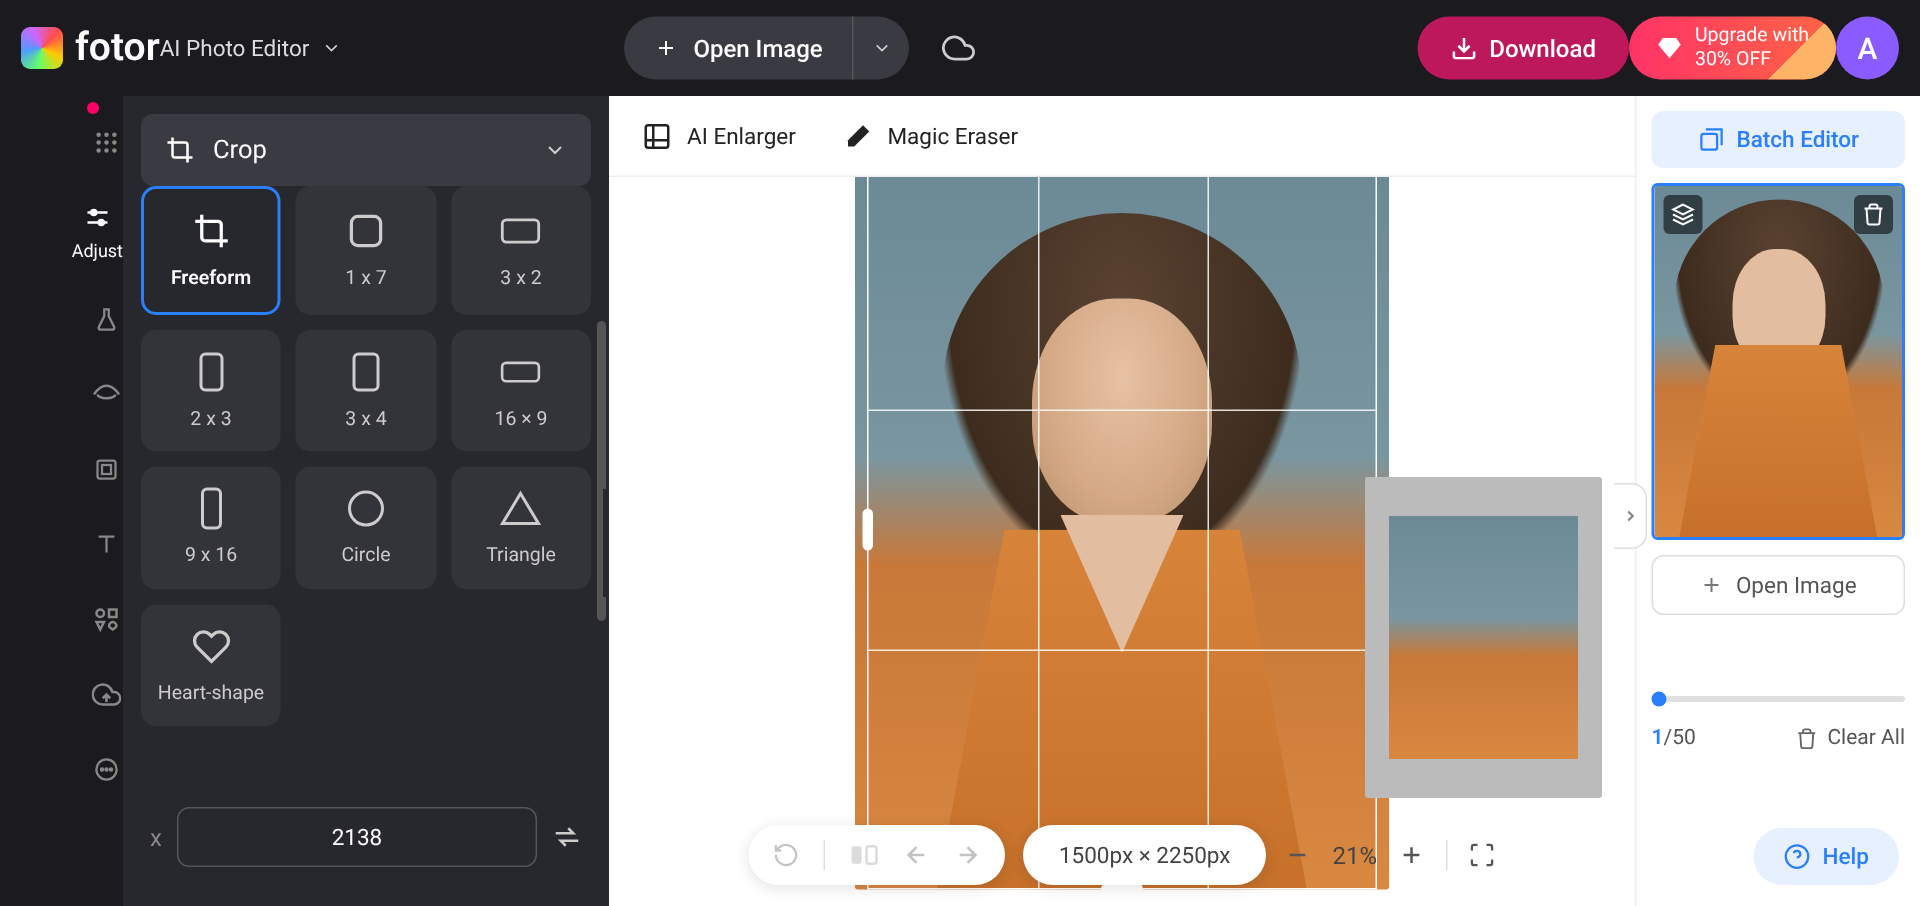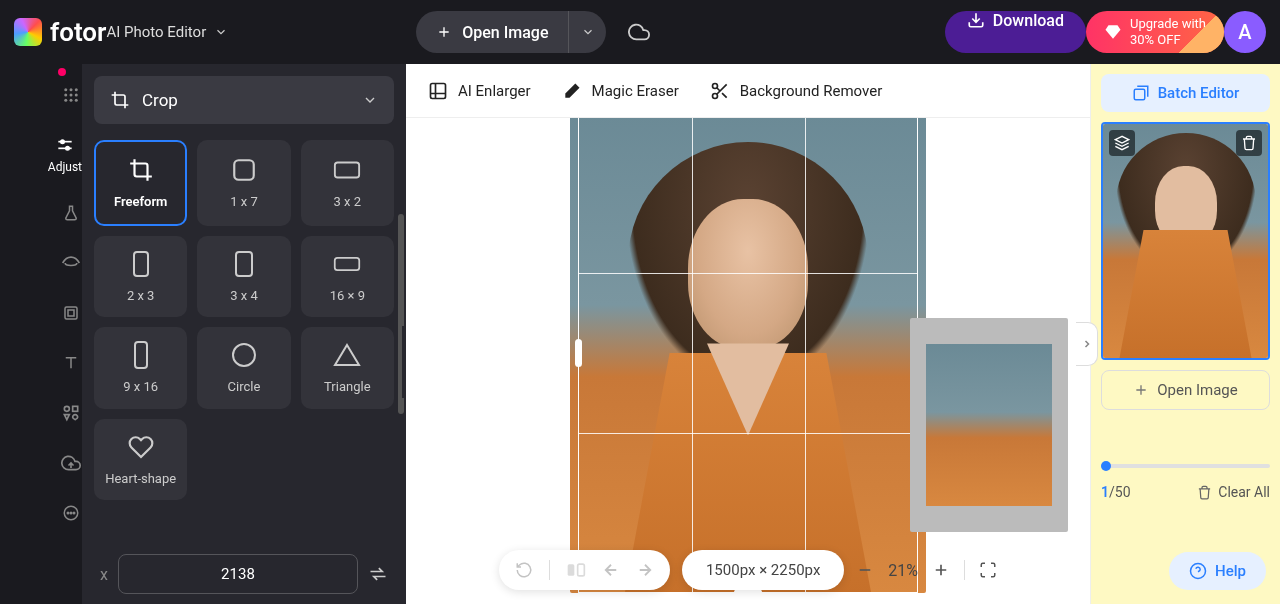--- a/index.html
+++ b/index.html
@@ -6,32 +6,32 @@
 body{width:1280px;height:604px;background:#1a1a1f;color:#fff;overflow:hidden;position:relative}
 .topbar{height:64px;background:#1a1a1f;display:flex;align-items:center;padding:0 14px;}
 .logo{display:flex;align-items:center;gap:8px;font-size:26px;font-weight:600}
 .logo-icon{width:28px;height:28px;border-radius:6px;background:conic-gradient(from 45deg,#ff4d4d,#ffcc00,#66ff66,#4d9dff,#cc66ff,#ff4d4d)}
 .menu-item{display:flex;align-items:center;gap:8px;color:#ddd;cursor:pointer;font-size:15px}
 .open-image-wrap{display:flex;align-items:center;background:#3a3a42;border-radius:22px;height:42px;margin-left:188px}
 .open-image-btn{display:flex;align-items:center;gap:10px;padding:0 20px;font-size:16px;font-weight:500;cursor:pointer}
 .open-image-split{width:38px;height:100%;display:flex;align-items:center;justify-content:center;border-left:1px solid #55555a;cursor:pointer}
 .cloud-icon{margin-left:22px;cursor:pointer}
 .spacer{flex:1}
-.download-btn{background:#4c1d95;border-radius:22px;height:42px;display:flex;align-items:flex-start;gap:8px;padding:0 22px;font-size:16px;font-weight:500;cursor:pointer}
+.download-btn{background:#be185d;border-radius:22px;height:42px;display:flex;align-items:center;gap:8px;padding:0 22px;font-size:16px;font-weight:500;cursor:pointer}
 .upgrade-btn{background:linear-gradient(90deg,#ff3366,#ff6644);border-radius:22px;height:42px;display:flex;align-items:center;gap:8px;padding:0 18px;font-size:13px;line-height:1.2;cursor:pointer;position:relative;overflow:hidden}
 .upgrade-btn .mountains{position:absolute;right:0;bottom:0;width:48px;height:42px;background:linear-gradient(135deg,transparent 50%,#ffb366 50%)}
 .avatar{width:42px;height:42px;border-radius:50%;background:#8a5cff;display:flex;align-items:center;justify-content:center;font-size:20px;font-weight:500;cursor:pointer}
 .body{display:flex;height:540px}
 .rail{width:82px;background:#1a1a1f;display:flex;flex-direction:column;align-items:flex-end;padding-top:20px;gap:28px;position:relative}
 .rail-dot{position:absolute;top:4px;right:16px;width:8px;height:8px;background:#ff0066;border-radius:50%}
 .rail-item{display:flex;flex-direction:column;align-items:center;gap:4px;cursor:pointer;color:#888}
 .rail-item.active{color:#fff}
 .rail-icon{width:22px;height:22px;display:flex;align-items:center;justify-content:center}
 .sidepanel{width:324px;background:#27272e;padding:12px 12px 0 12px;position:relative}
-.crop-header{background:#3a3a42;border-radius:8px;height:48px;display:flex;align-items:center;gap:12px;padding:0 16px;cursor:pointer;margin-bottom:16px}
+.crop-header{background:#3a3a42;border-radius:8px;height:48px;display:flex;align-items:center;gap:12px;padding:0 16px;cursor:pointer;}
 .scroll-area{height:400px;overflow:hidden}
 .crop-grid{display:grid;grid-template-columns:repeat(3,1fr);gap:10px}
 .crop-tile{background:#33333a;border-radius:10px;display:flex;flex-direction:column;align-items:center;justify-content:center;gap:10px;cursor:pointer;padding:14px 4px;min-height:78px}
 .crop-tile.selected{background:transparent;border:2px solid #2a7fff}
 .crop-tile-icon{width:28px;height:28px;display:flex;align-items:center;justify-content:center}
 .crop-tile-label{font-size:13px;color:#ccc;text-align:center;line-height:1.2}
 .crop-tile.selected .crop-tile-label{color:#fff;font-weight:600}
 .dims-row{display:flex;align-items:center;gap:10px;margin-top:14px;padding:0 6px}
 .dim-input{flex:1;background:transparent;border:1px solid #55555a;border-radius:8px;height:40px;color:#fff;text-align:center;font-size:15px}
 .dims-x{color:#888}
@@ -57,21 +57,21 @@
 .crop-handle.l{left:-4px;top:50%;transform:translateY(-50%)}
 .crop-handle.r{right:-4px;top:50%;transform:translateY(-50%)}
 .crop-handle.b{bottom:-4px;left:50%;transform:translateX(-50%);width:28px;height:7px}
 .minimap{position:absolute;right:22px;bottom:72px;width:158px;height:214px;background:#bbb;border-radius:2px;overflow:hidden}
 .minimap-inner{position:absolute;left:16px;right:16px;top:26px;bottom:26px;background:linear-gradient(180deg,#6b8a96 0%,#7a96a0 42%,#c87838 58%,#d88840 100%)}
 .canvas-footer{position:absolute;left:0;right:0;bottom:14px;display:flex;align-items:center;justify-content:center;gap:12px;padding:0 22px}
 .pill{height:40px;border-radius:20px;background:#fff;box-shadow:0 2px 10px rgba(0,0,0,.12);display:flex;align-items:center;padding:0 16px;gap:16px}
 .pill.dims-pill{padding:0 24px;font-size:15px;color:#444}
 .zoom-group{display:flex;align-items:center;gap:14px;color:#444}
 .icon-btn{cursor:pointer;display:flex;align-items:center;justify-content:center}
-.rightpanel{width:190px;background:#fef9c3;color:#222;padding:10px 10px;display:flex;flex-direction:column;gap:10px;position:relative;border-left:1px solid #eee}
+.rightpanel{width:190px;background:#ffffff;color:#222;padding:10px 10px;display:flex;flex-direction:column;gap:10px;position:relative;border-left:1px solid #eee}
 .batch-btn{background:#e6f0ff;color:#2a7fff;border-radius:8px;height:38px;display:flex;align-items:center;justify-content:center;gap:8px;cursor:pointer;font-size:15px;font-weight:500}
 .thumb{position:relative;border:2px solid #2a7fff;border-radius:4px;overflow:hidden;height:238px}
 .thumb-bg{position:absolute;inset:0;background:linear-gradient(180deg,#6b8a96 0%,#7a96a0 42%,#c87838 58%,#d88840 100%)}
 .thumb-hair{position:absolute;left:50%;top:4%;transform:translateX(-50%);width:140px;height:140px;background:radial-gradient(ellipse at 50% 26%,#5a4232 0%,#3d2c1e 68%,transparent 72%);border-radius:50%}
 .thumb-face{position:absolute;left:50%;top:18%;transform:translateX(-50%);width:62px;height:80px;background:#e2bda0;border-radius:46% 46% 44% 44%}
 .thumb-torso{position:absolute;left:50%;bottom:0;transform:translateX(-50%);width:150px;height:128px;background:linear-gradient(180deg,#d8833a,#c6702a);clip-path:polygon(22% 0,78% 0,94% 100%,6% 100%)}
 .thumb-badge{position:absolute;top:6px;width:26px;height:26px;background:rgba(0,0,0,.55);border-radius:4px;display:flex;align-items:center;justify-content:center;color:#fff;cursor:pointer}
 .thumb-badge.l{left:6px}.thumb-badge.r{right:6px}
 .open-image-side{border:1px solid #ddd;border-radius:8px;height:40px;display:flex;align-items:center;justify-content:center;gap:8px;cursor:pointer;color:#555;font-size:15px}
 .right-slider{height:4px;background:#e0e0e0;border-radius:2px;position:relative;margin-top:44px}
@@ -343,28 +343,20 @@
             <path d="M9 3v18M3 15h18"></path>
           </svg>
         <span>AI Enlarger</span>
       </div>
       <div class="tool-item">
         <svg width="20" height="20" viewBox="0 0 24 24" fill="#222">
             <path d="M16 3l5 5-12 12H4v-5z"></path>
           </svg>
         <span>Magic Eraser</span>
       </div>
-      <div class="tool-item">
-        <svg width="20" height="20" viewBox="0 0 24 24" fill="none" stroke="#222" stroke-width="2">
-            <circle cx="6" cy="6" r="3"></circle>
-            <circle cx="6" cy="18" r="3"></circle>
-            <path d="M20 4L8.12 15.88M14.47 14.48L20 20M8.12 8.12L12 12"></path>
-          </svg>
-        <span>Background Remover</span>
-      </div>
     </div>
     <div class="canvas-main">
       <div class="photo">
         <div class="photo-bg"></div>
         <div class="photo-hair"></div>
         <div class="photo-face"></div>
         <div class="photo-torso"></div>
         <div class="photo-vneck"></div>
         <div class="crop-overlay">
           <div class="crop-box">

